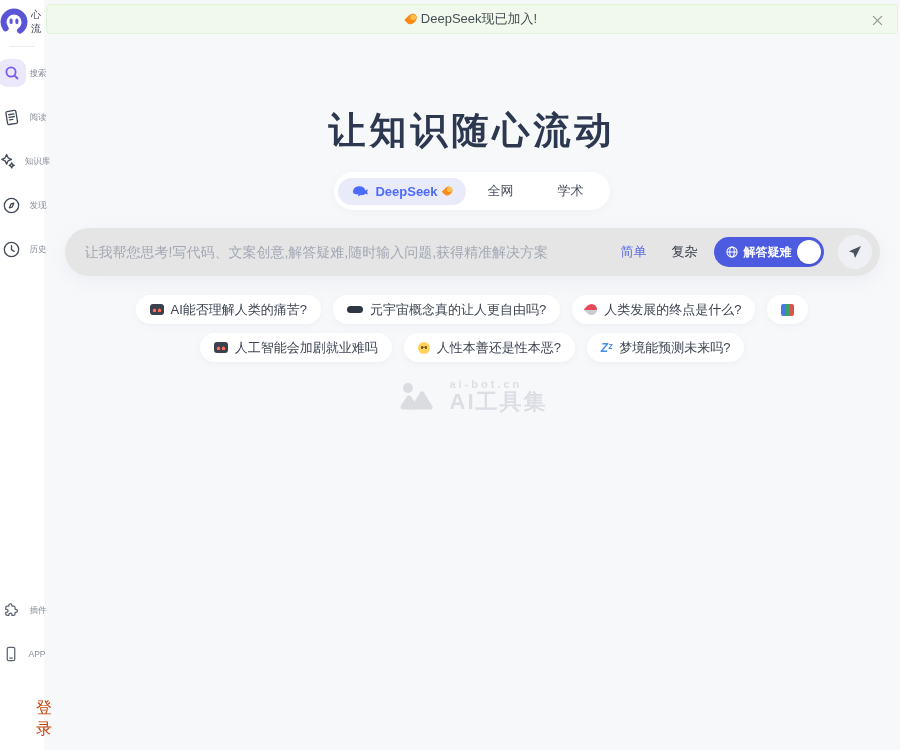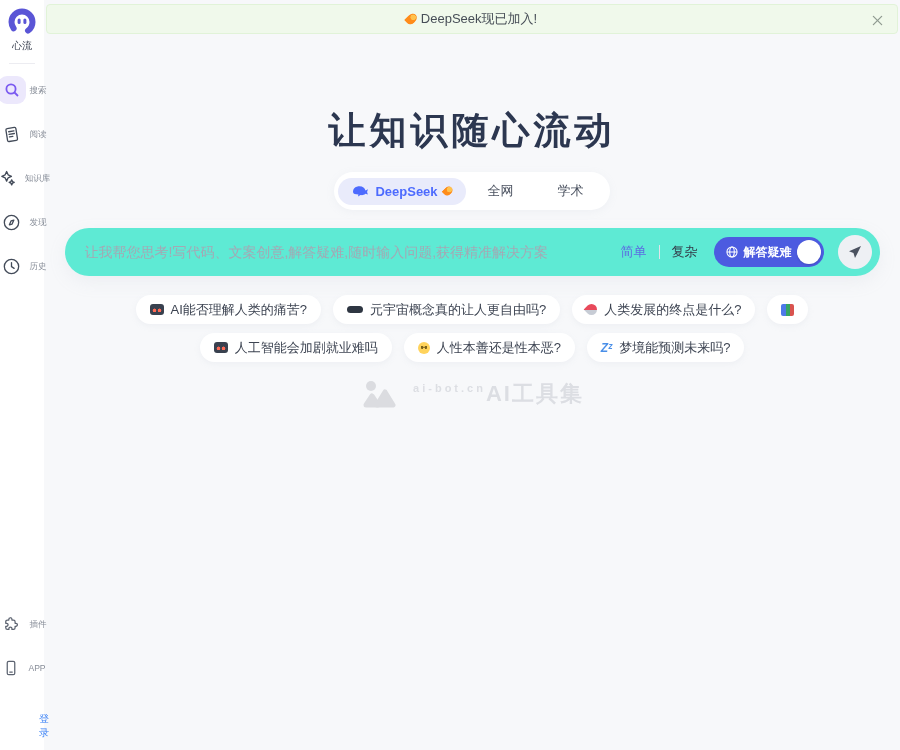--- a/index.html
+++ b/index.html
@@ -8,29 +8,29 @@
     font-family:"Liberation Sans","DejaVu Sans",sans-serif;
     background:#f7f8fa; color:#333; position:relative;
   }
 
   
   .sidebar {
     position:absolute; left:0; top:0; bottom:0; width:44px;
     background:#ffffff; display:flex; flex-direction:column; align-items:center;
     padding:8px 0 10px; z-index:5;
   }
-  .logo-wrap { display:flex; flex-direction:column; align-items:center; gap:3px; cursor:pointer; }
+  .logo-wrap { display:flex; align-items:center; gap:3px; cursor:pointer; }
   .logo-label { font-size:10px; color:#3a4150; }
   .side-divider { width:26px; height:1px; background:#ececf1; margin:10px 0 12px; }
   .nav-item { display:flex; flex-direction:row; align-items:center; gap:3px; margin-bottom:16px; cursor:pointer; }
   .nav-icon-box { width:28px; height:28px; border-radius:9px; display:flex; align-items:center; justify-content:center; }
   .nav-icon-box.active { background:#ece8fc; }
   .nav-label { font-size:9px; color:#878d98; white-space:nowrap; transform:scale(.95); }
   .side-bottom { margin-top:auto; display:flex; flex-direction:column; align-items:center; }
-  .login-link { font-size:10px; color:#3b82f6; margin-top:14px; cursor:pointer;margin-left:44px; }
+  .login-link { font-size:16px; color:#c2410c; margin-top:14px; cursor:pointer;margin-left:44px; }
 
   
   .main { position:absolute; left:44px; right:0; top:0; bottom:0; display:flex; flex-direction:column; align-items:center; }
   .banner {
     margin-top:4px; width:852px; height:30px; border-radius:4px;
     background:#f0f9eb; border:1px solid #e1f3d8;
     display:flex; align-items:center; justify-content:center; position:relative;
     font-size:13px; color:#474e57;
   }
   .banner-text { display:flex; align-items:center; gap:5px; }
@@ -52,21 +52,21 @@
   .tabs {
     margin-top:16px; background:#ffffff; border-radius:19px; padding:4px;
     display:flex; align-items:center; box-shadow:0 2px 8px rgba(170,178,195,.10);
   }
   .tab { font-size:13px; color:#4b5260; padding:6px 22px; border-radius:15px; cursor:pointer; display:flex; align-items:center; gap:6px; }
   .tab.active { background:#e9ebfb; color:#4d6bfe; font-weight:bold; padding:6px 14px; }
   .tab .flame { width:8px; height:10px; }
 
   
   .search-bar {
-    margin-top:18px; width:815px; height:48px; background:#5eead4; border-radius:26px;
+    margin-top:18px; width:815px; height:48px; background:#e5e5e5; border-radius:26px;
     box-shadow:0 6px 18px rgba(165,173,190,.12);
     display:flex; align-items:center; padding:0 8px 0 20px; gap:12px;
   }
   .search-input {
     flex:1; border:none; outline:none; font-size:14px; color:#333;
     font-family:"Liberation Sans","DejaVu Sans",sans-serif; background:transparent;
   }
   .search-input::placeholder { color:#a3a9b4; }
   .mode-simple { font-size:13px; color:#5b6ce2; cursor:pointer; white-space:nowrap; }
   .mode-divider { width:1px; height:14px; background:#e1e4ea; }
@@ -99,21 +99,21 @@
     background:linear-gradient(135deg,#e8495b 55%,#c7ccd5 55%); transform:rotate(45deg); }
   .ci-books { width:13px; height:12px; border-radius:2px;
     background:linear-gradient(90deg,#4d79e8 0 36%,#35a564 36% 70%,#d9534f 70%); }
   .ci-baby { width:12px; height:12px; border-radius:50%;
     background:radial-gradient(circle at 35% 45%, #7a611c 1.2px, transparent 1.7px),
                radial-gradient(circle at 65% 45%, #7a611c 1.2px, transparent 1.7px), #ffd35c; }
   .ci-zzz { font-size:12px; font-weight:bold; font-style:italic; color:#4a8fe8; line-height:1; }
 
   
   .watermark { margin-top:16px; display:flex; align-items:center; gap:9px; opacity:.9; }
-  .wm-text { display:flex; line-height:1.1; color:#dadce1; }
+  .wm-text { display:flex; flex-direction:column; line-height:1.1; color:#dadce1; }
   .wm-line1 { font-size:11px; font-weight:bold; letter-spacing:3px; }
   .wm-line2 { font-size:22px; font-weight:bold; letter-spacing:2px; }
 
   svg { display:block; }
 </style>
 </head>
 <body>
 
 <aside class="sidebar">
   <div class="logo-wrap">

